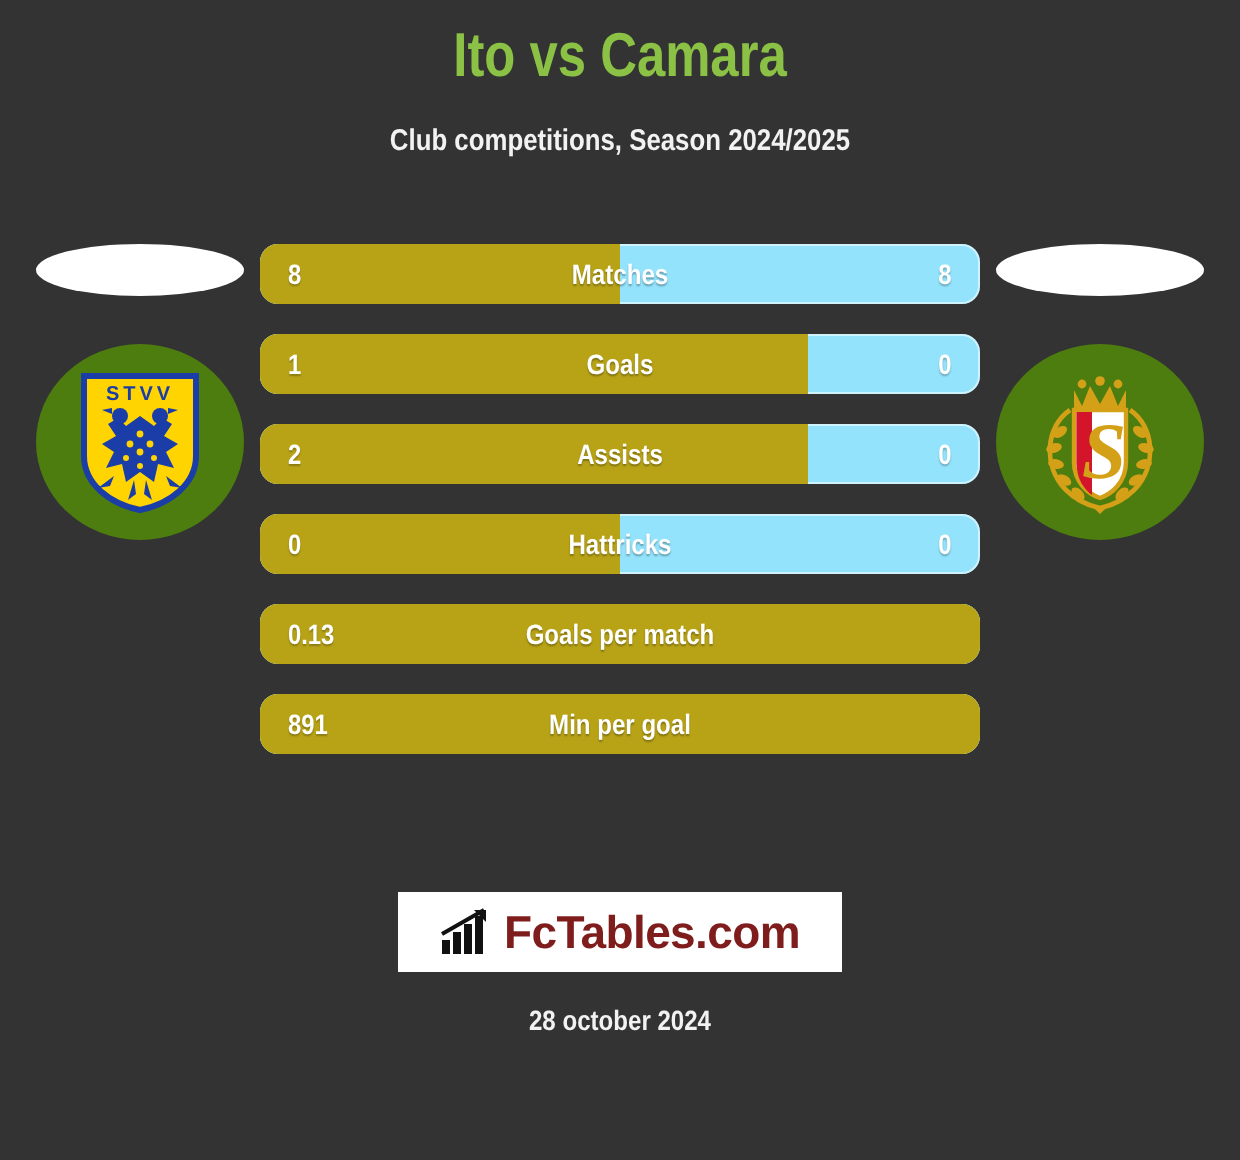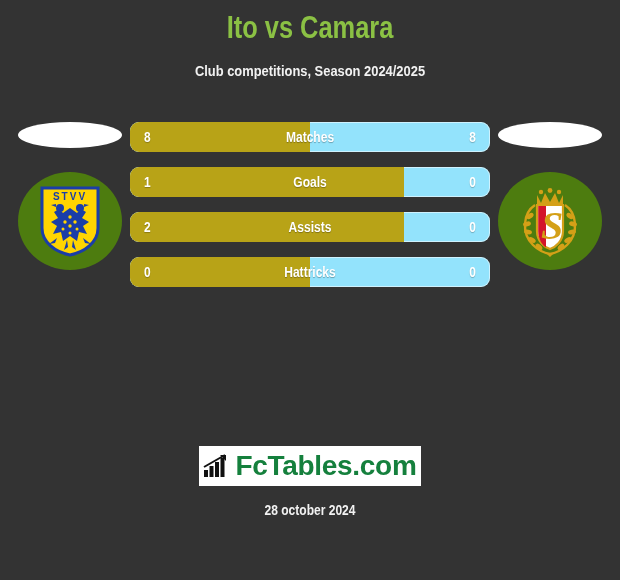--- a/index.html
+++ b/index.html
@@ -151,22 +151,22 @@
     width: 222px;
     height: 40px;
     background: #FFFFFF;
     display: flex;
     align-items: center;
     justify-content: center;
     gap: 6px;
   }
   .fct-icon { display: block; }
   .fct-text {
-    color: #15803d;
-    font-size: 28px;
+    color: #7f1d1d;
+    font-size: 23px;
     font-weight: bold;
     letter-spacing: -0.3px;
     white-space: nowrap;
   }
   .date {
     position: absolute;
     top: 502px;
     left: 0;
     width: 620px;
     text-align: center;
@@ -279,22 +279,36 @@
 
     <div class="stat-row">
       <div class="bar">
         <div class="bar-home" style="width: 50%;"></div>
       </div>
       <div class="val left">0</div>
       <div class="label">Hattricks</div>
       <div class="val right">0</div>
     </div>
 
-
-
+    <div class="stat-row">
+      <div class="bar full">
+        <div class="bar-home" style="width: 100%;"></div>
+      </div>
+      <div class="val left">0.13</div>
+      <div class="label">Goals per match</div>
+    </div>
+
+
+    <div class="stat-row">
+      <div class="bar full">
+        <div class="bar-home" style="width: 100%;"></div>
+      </div>
+      <div class="val left">891</div>
+      <div class="label">Min per goal</div>
+    </div>
 
   </div>
 
   <div class="fctables">
     <svg class="fct-icon" width="26" height="24" viewBox="0 0 26 24">
       <rect x="1" y="16" width="4" height="7" fill="#111111"></rect>
       <rect x="6.5" y="12" width="4" height="11" fill="#111111"></rect>
       <rect x="12" y="8" width="4" height="15" fill="#111111"></rect>
       <rect x="17.5" y="4" width="4" height="19" fill="#111111"></rect>
       <path d="M1 13 L22 1" stroke="#111111" stroke-width="2" fill="none"></path>

